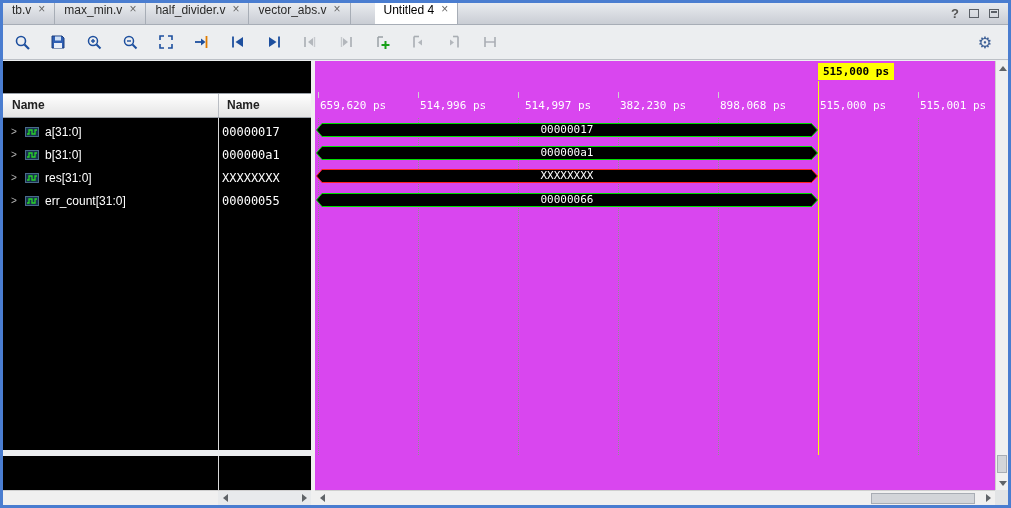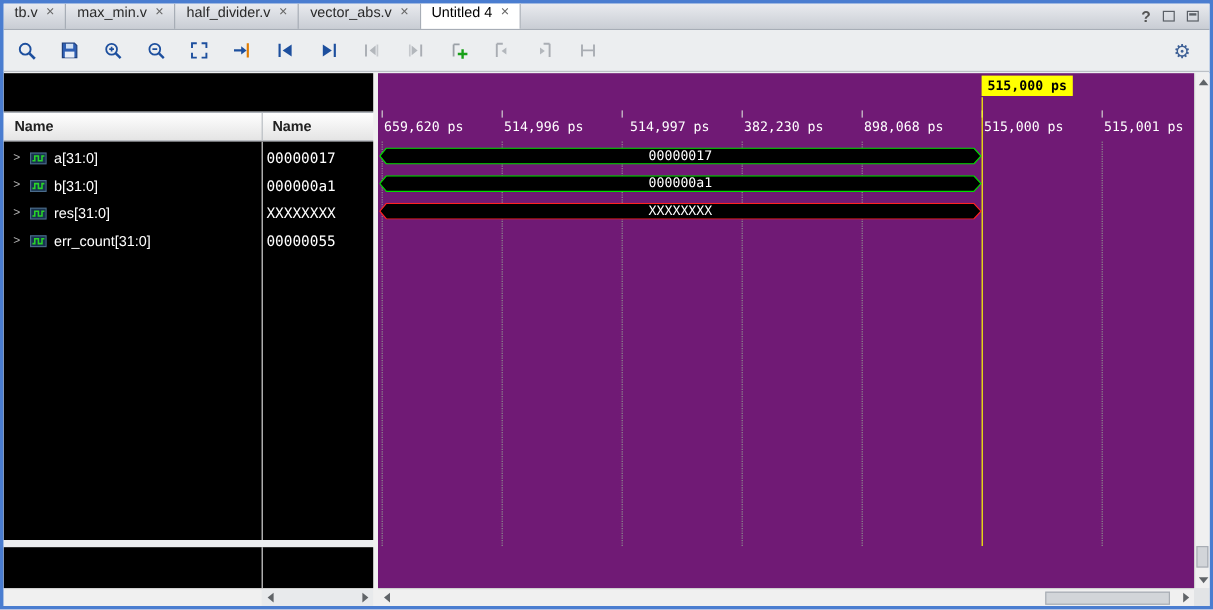--- a/index.html
+++ b/index.html
@@ -5,21 +5,21 @@
   html,body{margin:0;padding:0;background:#fff;}
   *{box-sizing:border-box;}
   .window{position:relative;width:1011px;height:508px;border:3px solid #4a7dd0;background:#eceef0;
           font-family:"Liberation Sans",sans-serif;overflow:hidden;}
 
   
   .tabbar{position:absolute;left:0;top:0;right:0;height:22px;background:linear-gradient(#e9ebef,#c9cdd4);
           display:flex;border-bottom:1px solid #a7adb6;}
   .tab{display:flex;align-items:flex-start;gap:7px;padding:0 9px;font-size:12px;color:#2a2a2a;
        border-right:1px solid #a7adb6;white-space:nowrap;}
-  .tab.active{background:#fff;color:#000;}
+  .tab.active{background:#fff;color:#000;margin-left:24px;}
   .tab-close{color:#666;font-size:12px;line-height:1;}
   .tabbar-right{margin-left:auto;display:flex;align-items:center;gap:10px;padding-right:9px;}
   .help{color:#555;font-weight:bold;font-size:13px;}
   .winbox{width:10px;height:9px;border:1px solid #5a5f66;position:relative;}
   .winbox.max:before{content:"";position:absolute;left:1px;right:1px;top:1px;height:2px;background:#5a5f66;}
 
   
   .toolbar{position:absolute;left:0;top:22px;right:0;height:35px;background:#eceef0;
            border-bottom:1px solid #bcc0c6;display:flex;align-items:center;padding:0 10px;gap:18px;}
   .tbtn{width:18px;height:18px;display:flex;align-items:center;justify-content:center;flex:none;}
@@ -40,21 +40,21 @@
   .np-lower{position:absolute;top:395px;height:34px;left:0;right:0;background:#000;}
   .colline{position:absolute;left:215px;width:1px;background:#d8d8d8;}
   .sigrow{position:absolute;left:0;width:100%;height:23px;display:flex;align-items:center;gap:6px;
           padding-left:8px;color:#fff;font-size:12px;}
   .sigrow .chev{color:#b5b5b5;font-size:10px;width:8px;flex:none;}
   .sigrow .val{position:absolute;left:219px;font-family:"DejaVu Sans Mono",monospace;font-size:12px;}
   .np-hscroll{position:absolute;top:429px;height:15px;left:0;right:0;background:#f0f0f0;border-top:1px solid #cfcfcf;}
   .np-hscroll .zone{position:absolute;left:215px;right:0;top:0;bottom:0;background:#e8eaec;}
 
   
-  .wave{position:absolute;left:312px;top:0;width:680px;height:444px;background:#701a75;overflow:hidden;}
+  .wave{position:absolute;left:312px;top:0;width:680px;height:444px;background:#d946ef;overflow:hidden;}
   .cursor-label{position:absolute;left:503px;top:2px;width:76px;height:17px;background:#ffff00;color:#000;
                 font-family:"DejaVu Sans Mono",monospace;font-size:11px;font-weight:bold;
                 display:flex;align-items:center;justify-content:center;}
   .rtick{position:absolute;top:31px;width:1px;height:6px;background:#cfcfcf;}
   .rlabel{position:absolute;top:38px;height:14px;color:#fff;font-family:"DejaVu Sans Mono",monospace;
           font-size:11px;white-space:nowrap;}
   .gridline{position:absolute;top:57px;height:337px;width:0;border-left:1px dotted #8f8f8f;}
   .cursor-line{position:absolute;left:503px;top:20px;height:374px;width:1px;background:#ffff00;}
   .bus{position:absolute;left:1px;width:502px;height:14px;}
   .bus .lbl{position:absolute;inset:0;text-align:center;line-height:14px;color:#fff;
@@ -309,20 +309,26 @@
             <polygon points="6,0.5 495.5,0.5 501.5,7 495.5,13.5 6,13.5 0.5,7" fill="#000" stroke-width="1" stroke="#00dc00"></polygon>
           </svg>
         <span class="lbl">000000a1</span>
       </div>
       <div class="bus" style="top:108px">
         <svg width="502" height="14" viewBox="0 0 502 14" preserveAspectRatio="none">
             <polygon points="6,0.5 495.5,0.5 501.5,7 495.5,13.5 6,13.5 0.5,7" fill="#000" stroke-width="1" stroke="#ff2222"></polygon>
           </svg>
         <span class="lbl">XXXXXXXX</span>
       </div>
+      <div class="bus" style="top:132px">
+        <svg width="502" height="14" viewBox="0 0 502 14" preserveAspectRatio="none">
+            <polygon points="6,0.5 495.5,0.5 501.5,7 495.5,13.5 6,13.5 0.5,7" fill="#000" stroke-width="1" stroke="#00dc00"></polygon>
+          </svg>
+        <span class="lbl">00000066</span>
+      </div>
 
       <div class="wv-hscroll">
         <span class="sbtn" style="left:0;top:0">
             <span class="tri-l"></span>
           </span>
         <div class="hthumb"></div>
         <span class="sbtn" style="right:0;top:0">
             <span class="tri-r"></span>
           </span>
       </div>

